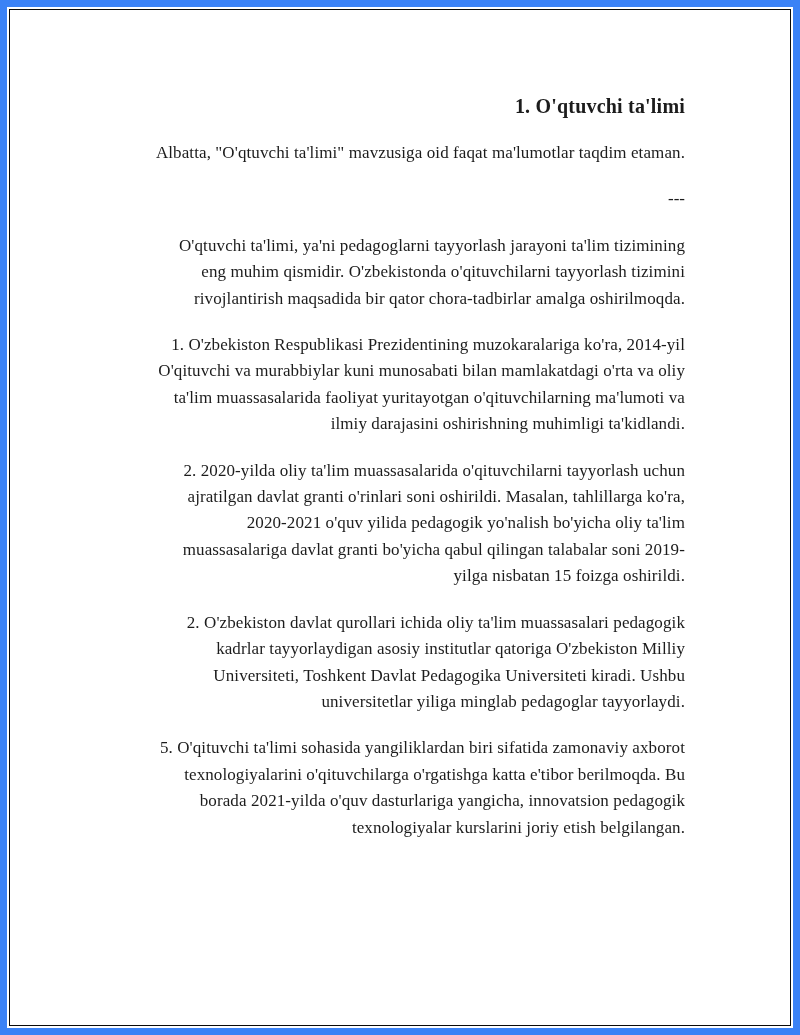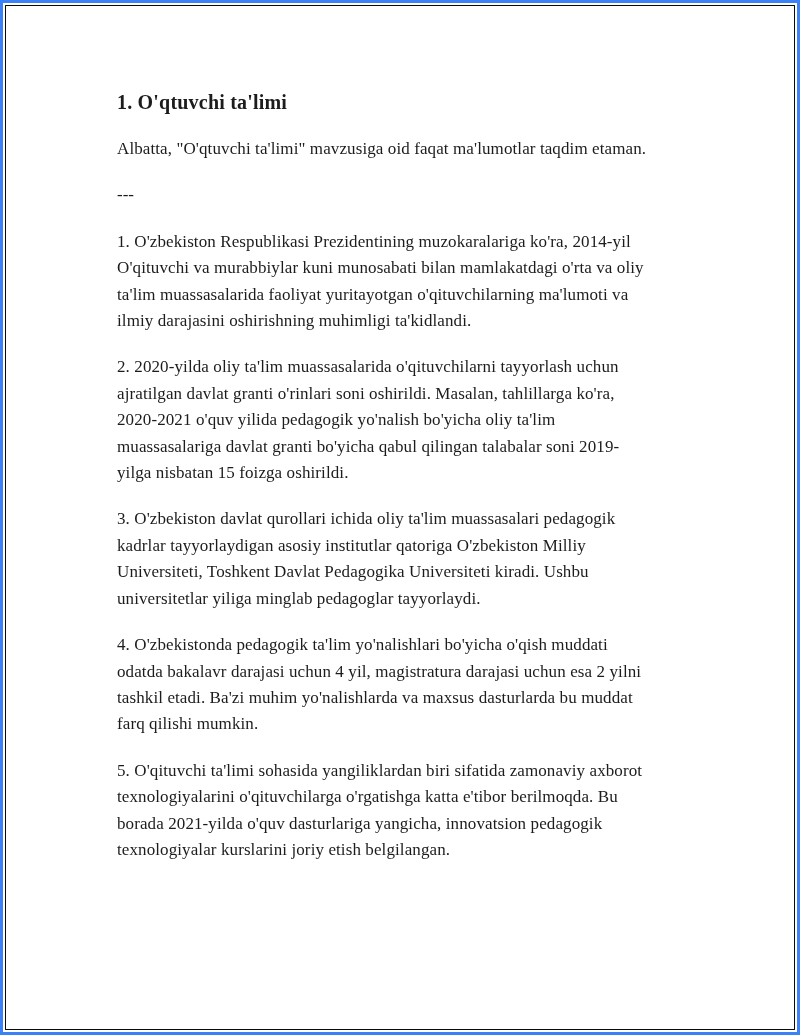--- a/index.html
+++ b/index.html
@@ -10,22 +10,23 @@
   .viewport {
     position: relative;
     width: 800px;
     height: 1035px;
     background: #ffffff;
     overflow: hidden;
   }
   .frame-outer {
     position: absolute;
     left: 0; top: 0; right: 0; bottom: 0;
-    border: 3px solid #3b82f6;
+    border: 7px solid #3b82f6;
     box-sizing: border-box;
+    text-align: right;
   }
   .frame-inner {
     position: absolute;
     left: 2px; top: 2px; right: 2px; bottom: 2px;
     border: 1px solid #0a0a0a;
     box-sizing: border-box;
     background: #ffffff;
   }
   .content {
     position: absolute;
@@ -63,41 +64,40 @@
   <div class="frame-outer">
     <div class="frame-inner">
       <div class="content">
 
         <h1 class="doc-heading">1. O'qtuvchi ta'limi</h1>
 
         <p class="para">Albatta, "O'qtuvchi ta'limi" mavzusiga oid faqat ma'lumotlar taqdim etaman.</p>
 
         <p class="separator">---</p>
 
+        <p class="para">O'qtuvchi ta'limi, ya'ni pedagoglarni tayyorlash jarayoni ta'lim tizimining
+eng muhim qismidir. O'zbekistonda o'qituvchilarni tayyorlash tizimini
+rivojlantirish maqsadida bir qator chora-tadbirlar amalga oshirilmoqda.</p>
 
         <p class="para">1. O'zbekiston Respublikasi Prezidentining muzokaralariga ko'ra, 2014-yil
 O'qituvchi va murabbiylar kuni munosabati bilan mamlakatdagi o'rta va oliy
 ta'lim muassasalarida faoliyat yuritayotgan o'qituvchilarning ma'lumoti va
 ilmiy darajasini oshirishning muhimligi ta'kidlandi.</p>
 
         <p class="para">2. 2020-yilda oliy ta'lim muassasalarida o'qituvchilarni tayyorlash uchun
 ajratilgan davlat granti o'rinlari soni oshirildi. Masalan, tahlillarga ko'ra,
 2020-2021 o'quv yilida pedagogik yo'nalish bo'yicha oliy ta'lim
 muassasalariga davlat granti bo'yicha qabul qilingan talabalar soni 2019-
 yilga nisbatan 15 foizga oshirildi.</p>
 
-        <p class="para">3. O'zbekiston davlat qurollari ichida oliy ta'lim muassasalari pedagogik
+        <p class="para">2. O'zbekiston davlat qurollari ichida oliy ta'lim muassasalari pedagogik
 kadrlar tayyorlaydigan asosiy institutlar qatoriga O'zbekiston Milliy
 Universiteti, Toshkent Davlat Pedagogika Universiteti kiradi. Ushbu
 universitetlar yiliga minglab pedagoglar tayyorlaydi.</p>
 
-        <p class="para">4. O'zbekistonda pedagogik ta'lim yo'nalishlari bo'yicha o'qish muddati
-odatda bakalavr darajasi uchun 4 yil, magistratura darajasi uchun esa 2 yilni
-tashkil etadi. Ba'zi muhim yo'nalishlarda va maxsus dasturlarda bu muddat
-farq qilishi mumkin.</p>
 
         <p class="para">5. O'qituvchi ta'limi sohasida yangiliklardan biri sifatida zamonaviy axborot
 texnologiyalarini o'qituvchilarga o'rgatishga katta e'tibor berilmoqda. Bu
 borada 2021-yilda o'quv dasturlariga yangicha, innovatsion pedagogik
 texnologiyalar kurslarini joriy etish belgilangan.</p>
 
       </div>
     </div>
   </div>
 </div>

